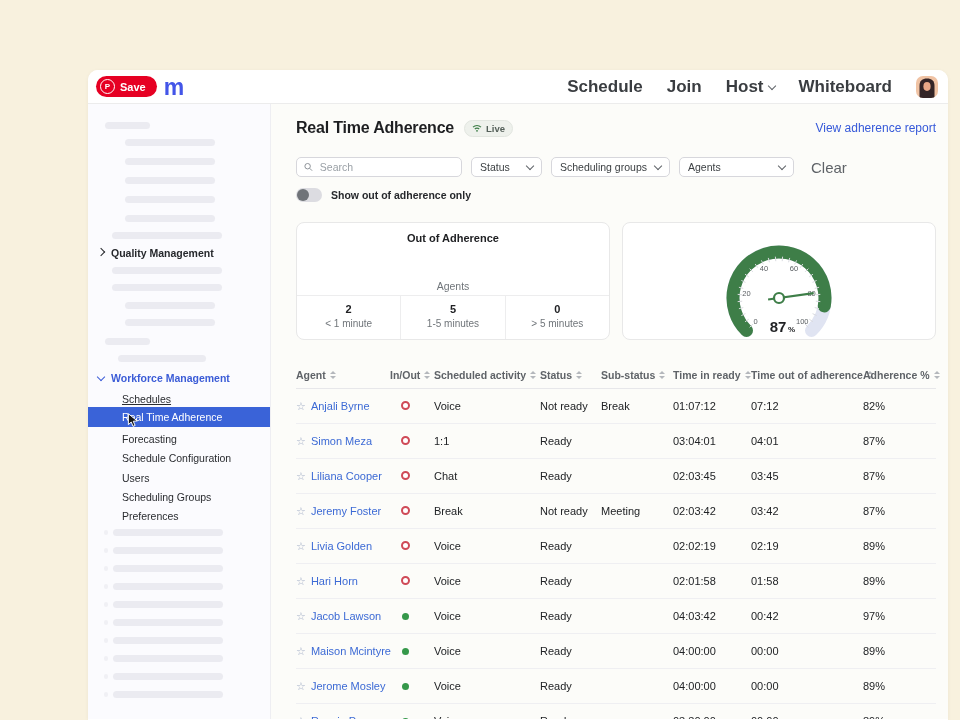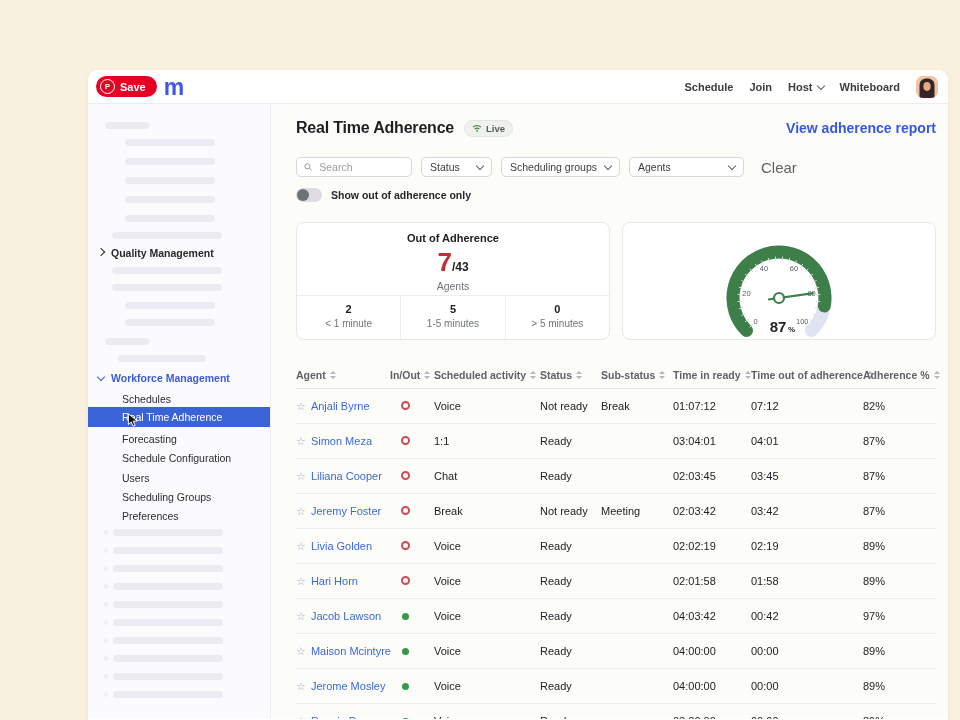--- a/index.html
+++ b/index.html
@@ -5,21 +5,21 @@
   html,body{margin:0;padding:0;}
   body{width:960px;height:720px;background:#f8f1de;font-family:"Liberation Sans",sans-serif;position:relative;overflow:hidden;}
   .window{position:absolute;left:88px;top:70px;width:860px;height:650px;background:#fff;border-radius:10px 10px 0 0;box-shadow:0 1px 4px rgba(0,0,0,.05);}
   
   .topnav{height:34px;display:flex;align-items:center;padding:0 10px 0 8px;border-bottom:1px solid #ececec;border-radius:10px 10px 0 0;background:#fff;box-sizing:border-box;}
   .save-btn{display:inline-flex;align-items:center;gap:5px;background:#e60023;color:#fff;font-weight:700;font-size:11px;border-radius:11px;padding:3px 11px 3px 4px;cursor:pointer;}
   .p-badge{width:13px;height:13px;border-radius:50%;background:#e60023;border:1.5px solid #fff;color:#fff;font-size:8px;font-weight:700;display:flex;align-items:center;justify-content:center;line-height:1;}
   .logo{color:#4355e8;font-size:23px;font-weight:700;margin-left:7px;letter-spacing:-1px;line-height:18px;}
   .nav-links{display:flex;gap:28px;margin-left:26px;font-size:11px;font-weight:600;color:#3a3d41;}
   .nav-links span,.nav-right span{cursor:pointer;white-space:nowrap;}
-  .nav-right{margin-left:auto;display:flex;gap:16px;align-items:center;font-size:11px;font-weight:600;color:#3a3d41;}
+  .nav-right{margin-left:auto;display:flex;gap:24px;align-items:center;font-size:17px;font-weight:600;color:#3a3d41;}
   .host-wrap{display:inline-flex;align-items:center;gap:5px;}
   .chev{width:5px;height:5px;border-right:1.4px solid #5f6368;border-bottom:1.4px solid #5f6368;transform:rotate(45deg);display:inline-block;margin-top:-2px;}
   .avatar{width:22px;height:22px;border-radius:7px;overflow:hidden;flex:none;cursor:pointer;}
   
   .body-row{display:flex;height:615px;}
   .sidebar{width:183px;flex:none;background:#fbfbfe;border-right:1px solid #eeeef2;position:relative;box-sizing:border-box;}
   .content{flex:1;background:#fcfcf9;padding:0 12px 0 25px;box-sizing:border-box;overflow:hidden;}
   
   .sk{position:absolute;height:7px;border-radius:3.5px;background:#ebebf1;}
   .sk.nub{width:4px;height:5px;background:#f0f0f5;}
@@ -28,23 +28,23 @@
   .chev-r{transform:rotate(-45deg)!important;}
   .side-head.blue{color:#3b5cd7;}
   .side-head.blue .chev{border-color:#3b5cd7;}
   .side-sub{position:absolute;left:34px;height:18px;display:flex;align-items:center;font-size:10.5px;color:#2a2c30;cursor:pointer;}
   .side-selected{position:absolute;left:0;right:0;height:20px;background:#3a63d8;color:#fff;font-size:10.5px;display:flex;align-items:center;padding-left:34px;cursor:pointer;}
   .cursor-svg{position:absolute;left:38px;top:6px;}
   
   .title-row{display:flex;align-items:center;margin-top:14px;height:20px;}
   .page-title{font-size:16px;font-weight:700;color:#1e1f22;letter-spacing:-.2px;}
   .live-badge{margin-left:10px;display:inline-flex;align-items:center;gap:4px;background:#eef1ec;border:1px solid #e2e6e0;border-radius:9px;height:15px;padding:0 7px;font-size:9.5px;font-weight:600;color:#55605a;}
-  .report-link{margin-left:auto;color:#3659d9;font-size:14px;font-weight:700;cursor:pointer;}
+  .report-link{margin-left:auto;color:#3659d9;font-size:12px;font-weight:400;cursor:pointer;}
   .filters{display:flex;align-items:center;gap:9px;margin-top:19px;height:20px;}
-  .search-box{width:116px;height:20px;border:1px solid #d7d7dc;border-radius:5px;background:#fff;display:flex;align-items:center;gap:5px;padding:0 7px;box-sizing:border-box;}
+  .search-box{width:166px;height:20px;border:1px solid #d7d7dc;border-radius:5px;background:#fff;display:flex;align-items:center;gap:5px;padding:0 7px;box-sizing:border-box;}
   .search-box input{border:none;outline:none;width:100%;font-size:10.5px;font-family:"Liberation Sans",sans-serif;color:#3c4043;background:transparent;}
   .search-box input::placeholder{color:#9aa0a6;}
   .select{height:20px;border:1px solid #d7d7dc;border-radius:5px;background:#fff;display:flex;align-items:center;justify-content:space-between;padding:0 8px;font-size:10.5px;color:#3c4043;box-sizing:border-box;cursor:pointer;}
   .clear-btn{font-size:15px;color:#5f6368;margin-left:8px;cursor:pointer;}
   .toggle-row{display:flex;align-items:center;gap:9px;margin-top:11px;height:14px;}
   .toggle{width:26px;height:14px;border-radius:7px;background:#dcdce1;position:relative;cursor:pointer;flex:none;}
   .toggle .knob{position:absolute;left:1px;top:1px;width:12px;height:12px;border-radius:50%;background:#6f7378;}
   .toggle-label{font-size:10.5px;font-weight:600;color:#26282c;}
   
   .cards{display:flex;gap:12px;margin-top:20px;}
@@ -129,21 +129,21 @@
       <div class="sk" style="top:163px;left:24px;width:110px;"></div>
       <div class="sk" style="top:180px;left:24px;width:110px;"></div>
       <div class="sk" style="top:198px;left:37px;width:90px;"></div>
       <div class="sk" style="top:215px;left:37px;width:90px;"></div>
       <div class="sk" style="top:234px;left:17px;width:45px;"></div>
       <div class="sk" style="top:251px;left:30px;width:88px;"></div>
       <div class="side-head blue" style="top:266px;">
         <span class="chev"></span>
         <span>Workforce Management</span>
       </div>
-      <div class="side-sub" style="top:286px;">Schedules</div>
+      <div class="side-sub" style="top:286px;text-decoration:underline;">Schedules</div>
       <div class="side-selected" style="top:303px;">
         <span>Real Time Adherence</span>
         <svg class="cursor-svg" width="13" height="15" viewBox="0 0 17 20">
             <path d="M3 1 L3 15.5 L6.8 12 L9.2 17.8 L12 16.6 L9.5 11 L14.8 10.6 Z" fill="#17181a" stroke="#fff" stroke-width="1.3"></path>
           </svg>
       </div>
       <div class="side-sub" style="top:326px;">Forecasting</div>
       <div class="side-sub" style="top:345px;">Schedule Configuration</div>
       <div class="side-sub" style="top:365px;">Users</div>
       <div class="side-sub" style="top:384px;">Scheduling Groups</div>
@@ -213,23 +213,20 @@
         <span class="toggle">
             <span class="knob"></span>
           </span>
         <span class="toggle-label">Show out of adherence only</span>
       </div>
 
       <div class="cards">
 
         <div class="card">
           <div class="card-title">Out of Adherence</div>
-          <div class="big-row">
-            <span class="big-num">7</span><span class="big-total">/43</span>
-          </div>
           <div class="unit">Agents</div>
           <div class="bd-wrap">
             <div class="bd">
               <div class="bd-v">2</div>
               <div class="bd-l">&lt; 1 minute</div>
             </div>
             <div class="bd">
               <div class="bd-v">5</div>
               <div class="bd-l">1-5 minutes</div>
             </div>

